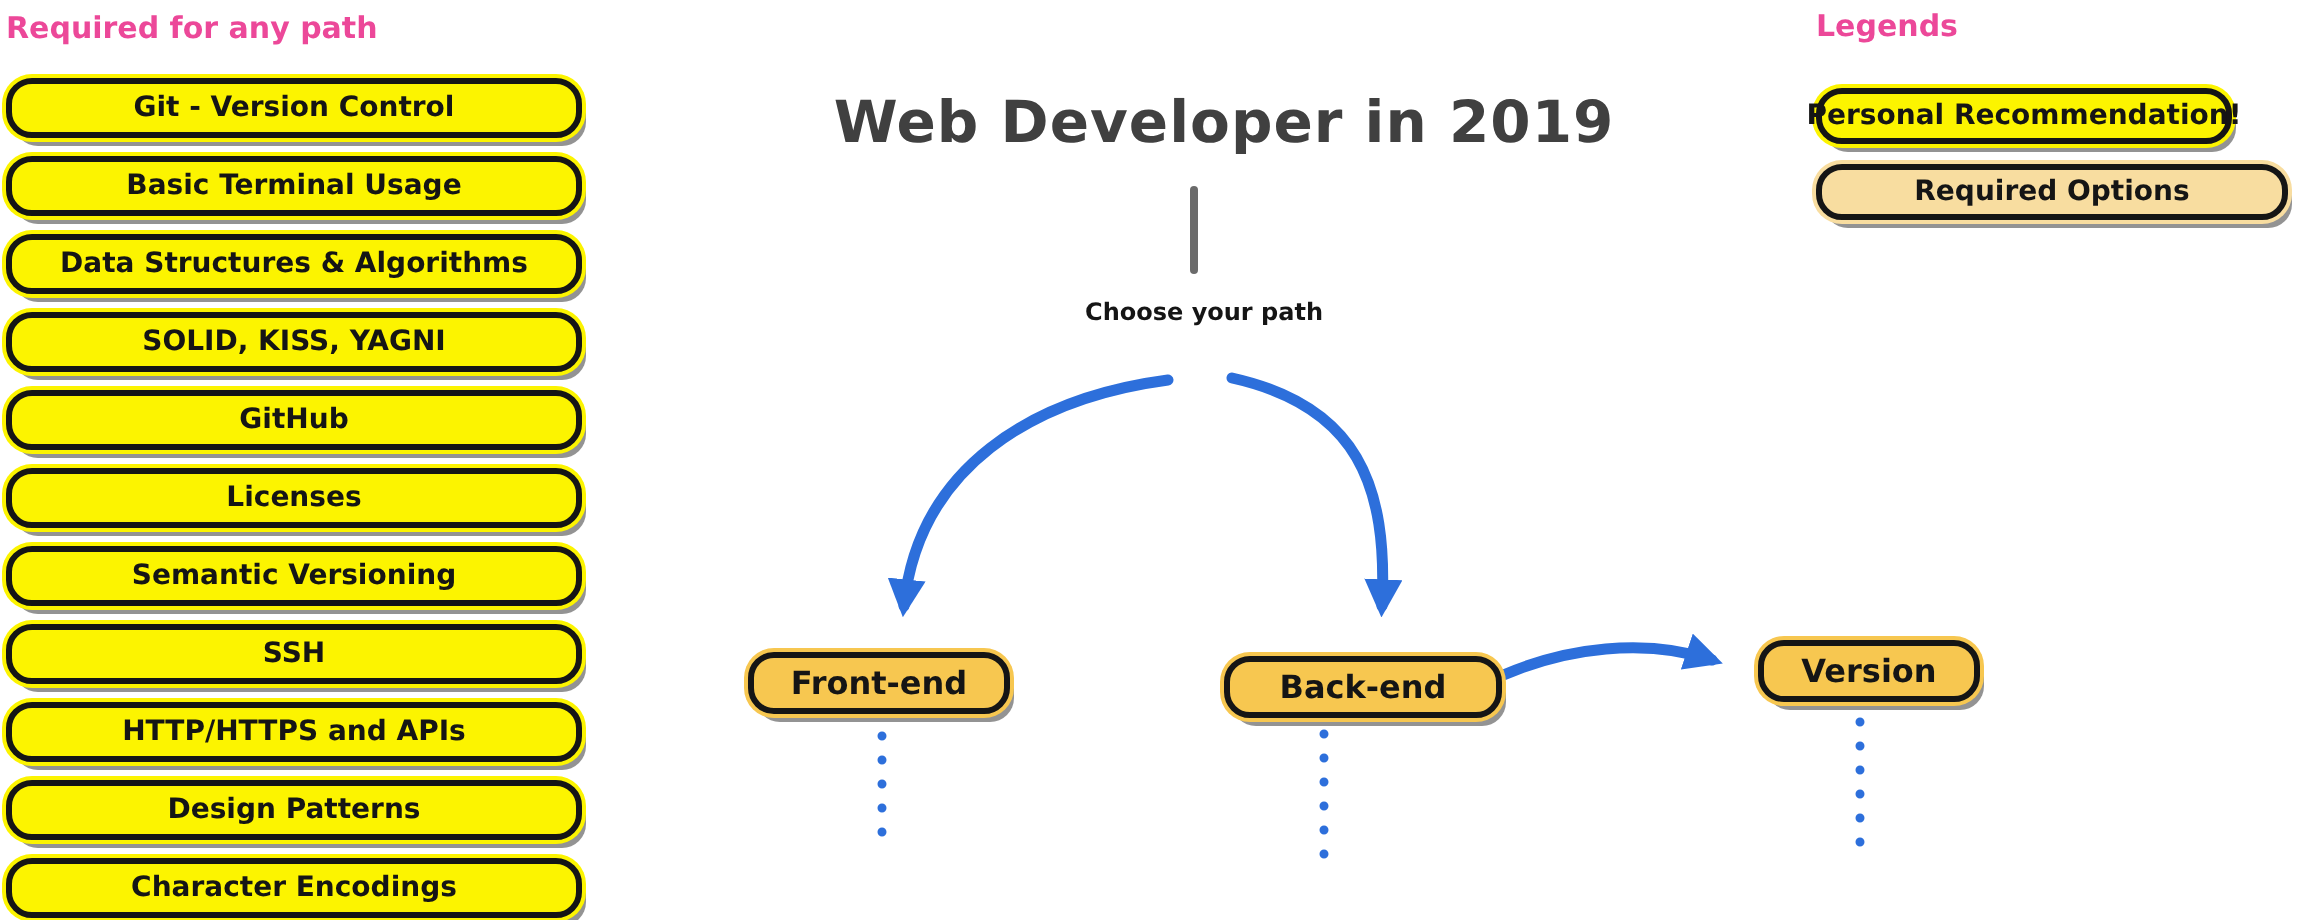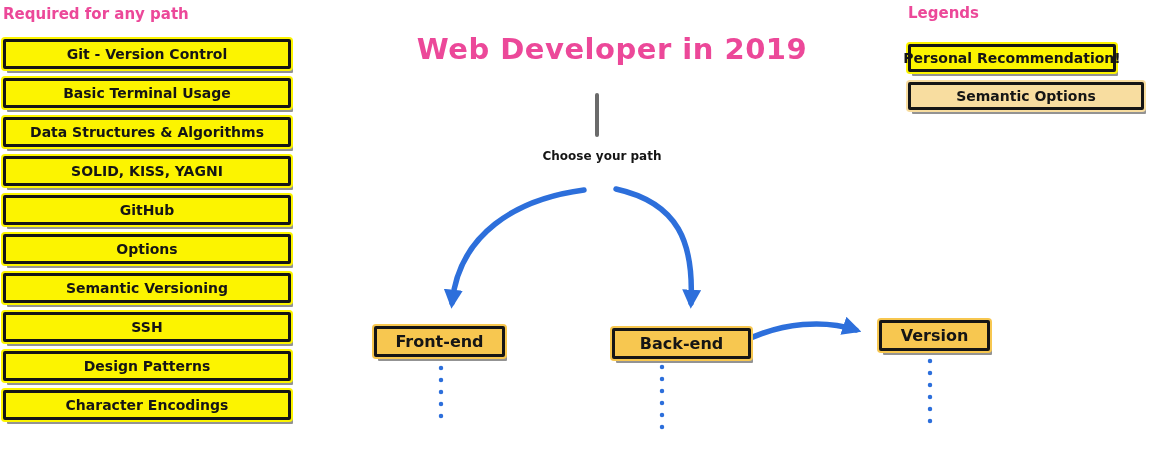--- a/index.html
+++ b/index.html
@@ -27,21 +27,21 @@
   .section-header {
     position:absolute;
     font-size:15px;
     font-weight:bold;
     color:#ec4899;
     white-space:nowrap;
   }
   .sbox {
     position:absolute;
     border:3px solid var(--ink);
-    border-radius:2px;
+    border-radius:13px;
     display:flex;
     align-items:center;
     justify-content:center;
     font-weight:bold;
     color:var(--ink);
     white-space:nowrap;
     text-align:center;
   }
   .fill-yellow { background:var(--yellow); box-shadow:0 0 0 2px var(--yellow), 3px 5px 0 -1px var(--shadow); }
   .fill-amber  { background:var(--amber);  box-shadow:0 0 0 2px var(--amber),  3px 5px 0 -1px var(--shadow); }
@@ -58,26 +58,26 @@
   .required-list .sbox {
     position:relative;
     width:100%;
     height:30px;
     font-size:14px;
     flex:0 0 30px;
   }
 
   .page-title {
     position:absolute;
-    left:377px; top:32px; width:470px;
+    left:377px; top:44px; width:470px;
     text-align:center;
     font-size:29px;
     font-weight:bold;
     letter-spacing:0.5px;
-    color:#ec4899;
+    color:#404040;
   }
   .stem-line {
     position:absolute;
     left:595px; top:93px;
     width:4px; height:44px;
     background:var(--gray);
     border-radius:2px;
   }
   .choose-label {
     position:absolute;
@@ -138,31 +138,34 @@
 
       <div class="sbox fill-yellow">
         <span>SOLID, KISS, YAGNI</span>
       </div>
 
       <div class="sbox fill-yellow">
         <span>GitHub</span>
       </div>
 
       <div class="sbox fill-yellow">
-        <span>Options</span>
+        <span>Licenses</span>
       </div>
 
       <div class="sbox fill-yellow">
         <span>Semantic Versioning</span>
       </div>
 
       <div class="sbox fill-yellow">
         <span>SSH</span>
       </div>
 
+      <div class="sbox fill-yellow">
+        <span>HTTP/HTTPS and APIs</span>
+      </div>
 
       <div class="sbox fill-yellow">
         <span>Design Patterns</span>
       </div>
 
       <div class="sbox fill-yellow">
         <span>Character Encodings</span>
       </div>
     </div>
 
@@ -195,16 +198,16 @@
   <div class="sbox fill-amber node-devops">
     <span>Version</span>
   </div>
 
   <div class="section-header" style="left:908px; top:4px;">Legends</div>
 
   <div class="sbox fill-yellow legend-personal">
     <span>Personal Recommendation!</span>
   </div>
   <div class="sbox fill-tan legend-available">
-    <span>Semantic Options</span>
+    <span>Required Options</span>
   </div>
 
 </div>
 
 </body></html>

